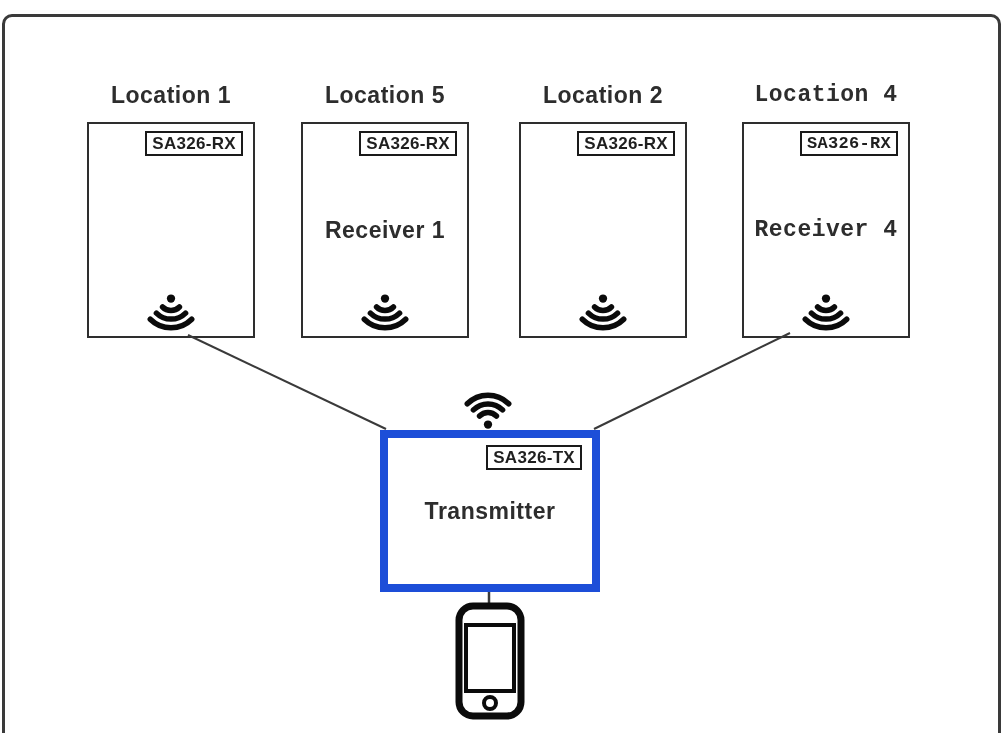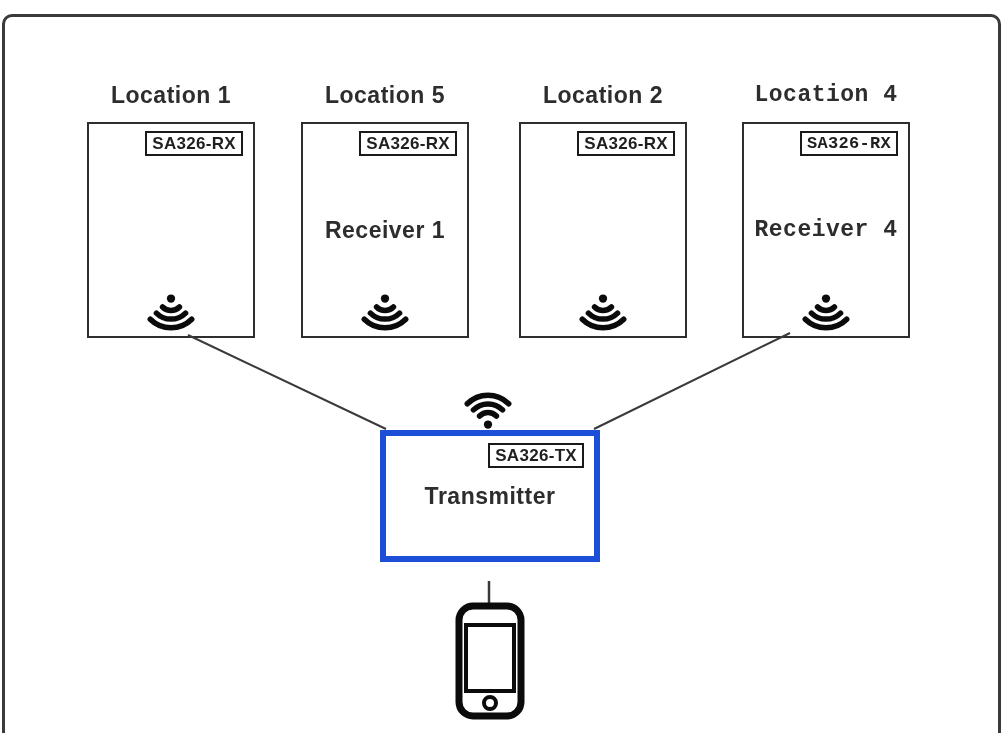--- a/index.html
+++ b/index.html
@@ -66,22 +66,22 @@
     font-size: 23px;
     font-weight: bold;
     color: #2d2d2d;
     letter-spacing: 0.5px;
   }
   .tx-box {
     position: absolute;
     left: 380px;
     top: 418px;
     width: 220px;
-    height: 132px;
-    border: 6px solid #1d4ed8;
+    height: 162px;
+    border: 8px solid #1d4ed8;
     background: #ffffff;
     box-sizing: border-box;
     display: flex;
     align-items: center;
     justify-content: center;
   }
   .wifi-icon {
     position: absolute;
     width: 64px;
     height: 44px;

